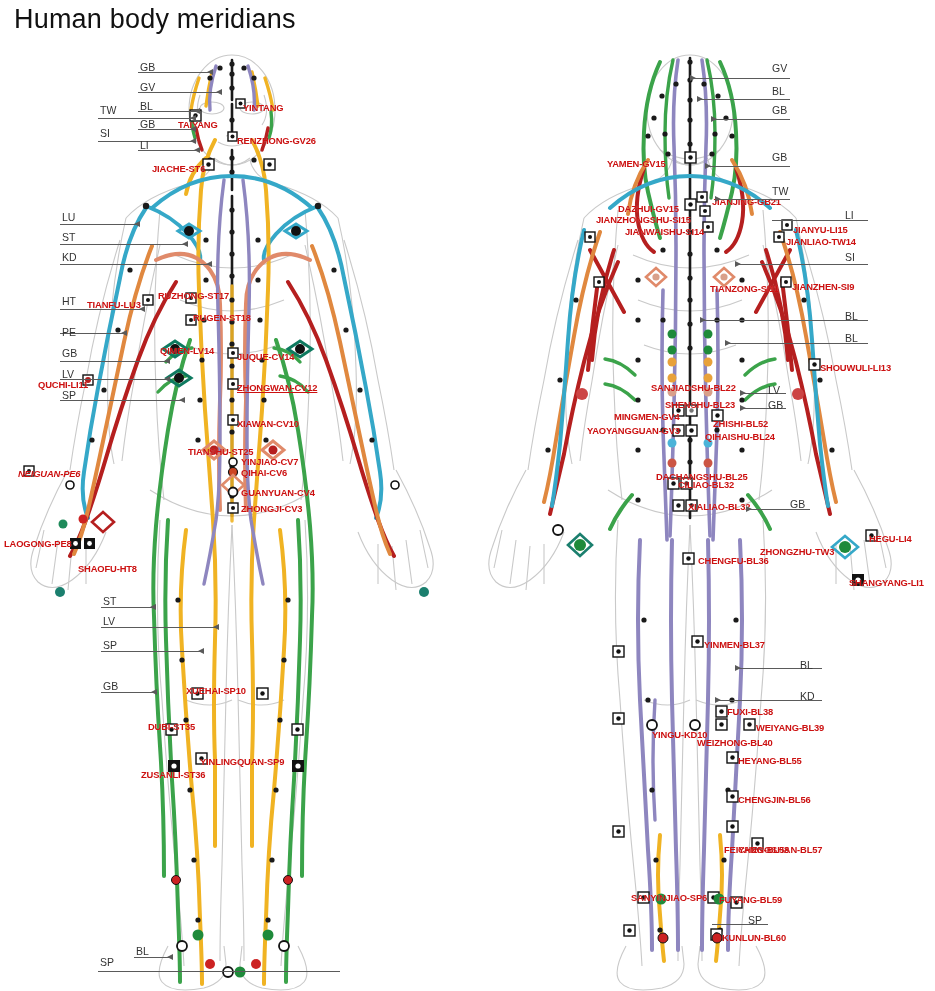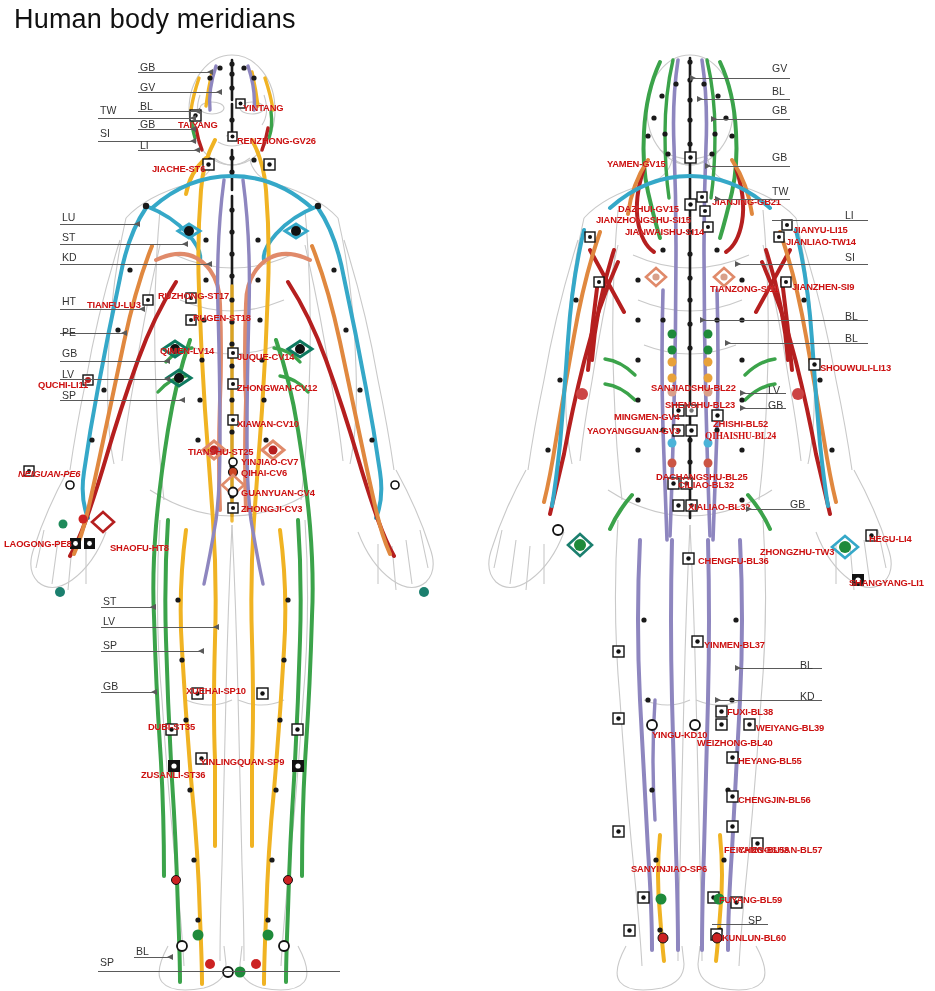--- a/index.html
+++ b/index.html
@@ -543,30 +543,30 @@
       <div class="plabel" style="left: 243px; top: 103px;">YINTANG</div>
       <div class="plabel" style="left: 178px; top: 120px;">TAIYANG</div>
       <div class="plabel" style="left: 237px; top: 136px;">RENZHONG-GV26</div>
       <div class="plabel" style="left: 152px; top: 164px;">JIACHE-ST6</div>
       <div class="plabel" style="left: 87px; top: 300px;">TIANFU-LU3</div>
       <div class="plabel" style="left: 158px; top: 291px;">RUZHONG-ST17</div>
       <div class="plabel" style="left: 168px; top: 313px; margin-left: 25px;">RUGEN-ST18</div>
       <div class="plabel" style="left: 136px; top: 346px; margin-left: 24px;">QIMEN-LV14</div>
       <div class="plabel" style="left: 237px; top: 352px;">JUQUE-CV14</div>
       <div class="plabel" style="left: 38px; top: 380px;">QUCHI-LI11</div>
-      <div class="plabel" style="left: 237px; top: 383px;">ZHONGWAN-CV12</div>
+      <div class="plabel" style="left: 237px; top: 383px; text-decoration: underline;">ZHONGWAN-CV12</div>
       <div class="plabel" style="left: 237px; top: 419px;">XIAWAN-CV10</div>
       <div class="plabel" style="left: 188px; top: 447px;">TIANSHU-ST25</div>
       <div class="plabel" style="left: 241px; top: 457px;">YINJIAO-CV7</div>
       <div class="plabel" style="left: 241px; top: 468px;">QIHAI-CV6</div>
       <div class="plabel" style="left: 18px; top: 469px; font-style: italic;">NEIGUAN-PE6</div>
       <div class="plabel" style="left: 241px; top: 488px;">GUANYUAN-CV4</div>
       <div class="plabel" style="left: 241px; top: 504px;">ZHONGJI-CV3</div>
       <div class="plabel" style="left: 4px; top: 539px;">LAOGONG-PE8</div>
-      <div class="plabel" style="left: 78px; top: 543px; margin-left: 32px;">SHAOFU-HT8</div>
+      <div class="plabel" style="left: 78px; top: 564px;">SHAOFU-HT8</div>
       <div class="plabel" style="left: 186px; top: 686px;">XUEHAI-SP10</div>
       <div class="plabel" style="left: 148px; top: 722px;">DUBI-ST35</div>
       <div class="plabel" style="left: 200px; top: 757px;">YINLINGQUAN-SP9</div>
       <div class="plabel" style="left: 141px; top: 770px;">ZUSANLI-ST36</div>
     </div>
 
   <div id="front-leaders">
       <div class="leader" style="left: 138px; top: 72px; width: 75px;"></div>
       <div class="arrow l" style="top: 69.3px; left: 207px;"></div>
       <div class="mlabel" style="left: 140px; top: 62px;">GB</div>
@@ -640,38 +640,38 @@
       <div class="plabel" style="left: 793px; top: 225px;">JIANYU-LI15</div>
       <div class="plabel" style="left: 786px; top: 237px;">JIANLIAO-TW14</div>
       <div class="plabel" style="left: 792px; top: 282px;">JIANZHEN-SI9</div>
       <div class="plabel" style="left: 710px; top: 284px;">TIANZONG-SI11</div>
       <div class="plabel" style="left: 820px; top: 363px;">SHOUWULI-LI13</div>
       <div class="plabel" style="left: 651px; top: 383px;">SANJIADSHU-BL22</div>
       <div class="plabel" style="left: 665px; top: 400px;">SHENSHU-BL23</div>
       <div class="plabel" style="left: 614px; top: 412px;">MINGMEN-GV4</div>
       <div class="plabel" style="left: 713px; top: 419px;">ZHISHI-BL52</div>
       <div class="plabel" style="left: 587px; top: 426px;">YAOYANGGUAN-GV3</div>
-      <div class="plabel" style="left: 705px; top: 432px; font-family: Liberation Serif, serif;">QIHAISHU-BL24</div>
+      <div class="plabel" style="left: 705px; top: 432px;">QIHAISHU-BL24</div>
       <div class="plabel" style="left: 656px; top: 472px;">DACHANGSHU-BL25</div>
       <div class="plabel" style="left: 678px; top: 480px;">CILIAO-BL32</div>
       <div class="plabel" style="left: 688px; top: 502px;">XIALIAO-BL32</div>
       <div class="plabel" style="left: 760px; top: 547px;">ZHONGZHU-TW3</div>
       <div class="plabel" style="left: 869px; top: 534px;">HEGU-LI4</div>
       <div class="plabel" style="left: 698px; top: 556px;">CHENGFU-BL36</div>
       <div class="plabel" style="left: 849px; top: 578px; text-align: center;">SHANGYANG-LI1</div>
       <div class="plabel" style="left: 704px; top: 640px;">YINMEN-BL37</div>
       <div class="plabel" style="left: 727px; top: 707px;">FUXI-BL38</div>
       <div class="plabel" style="left: 756px; top: 723px;">WEIYANG-BL39</div>
       <div class="plabel" style="left: 652px; top: 730px;">YINGU-KD10</div>
       <div class="plabel" style="left: 697px; top: 738px;">WEIZHONG-BL40</div>
       <div class="plabel" style="left: 738px; top: 756px;">HEYANG-BL55</div>
       <div class="plabel" style="left: 738px; top: 795px;">CHENGJIN-BL56</div>
       <div class="plabel" style="left: 738px; top: 825px; margin-top: 20px;">CHENGSHAN-BL57</div>
       <div class="plabel" style="left: 724px; top: 845px;">FEIYANG-BL58</div>
-      <div class="plabel" style="left: 631px; top: 864px;">SANYINJIAO-SP6</div>
+      <div class="plabel" style="left: 631px; top: 893px;">SANYINJIAO-SP6</div>
       <div class="plabel" style="left: 719px; top: 895px;">FUYANG-BL59</div>
       <div class="plabel" style="left: 722px; top: 933px;">KUNLUN-BL60</div>
     </div>
 
   <div id="back-leaders">
       <div class="leader" style="left: 690px; top: 78px; width: 100px;"></div>
       <div class="arrow r" style="top: 75.3px; left: 690px;"></div>
       <div class="mlabel" style="left: 772px; top: 63px;">GV</div>
       <div class="leader" style="left: 697px; top: 99px; width: 93px;"></div>
       <div class="arrow r" style="top: 96.3px; left: 697px;"></div>

